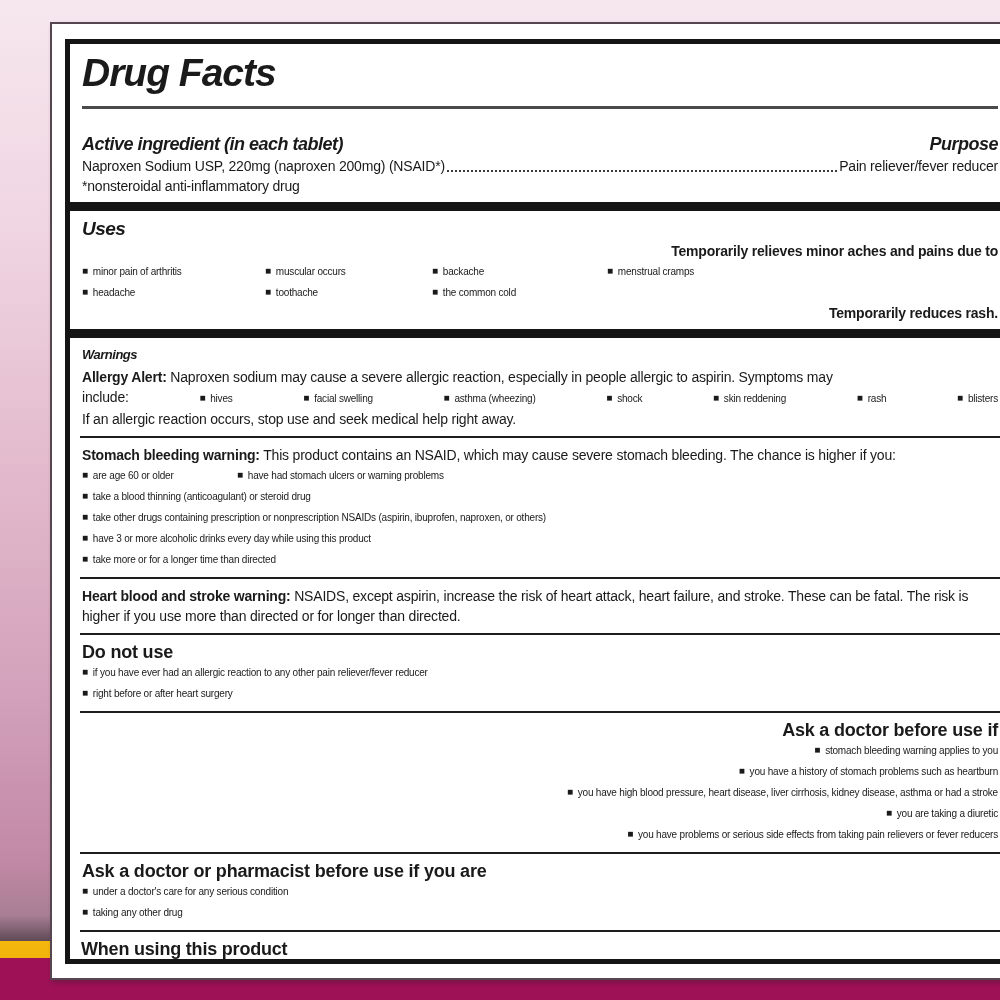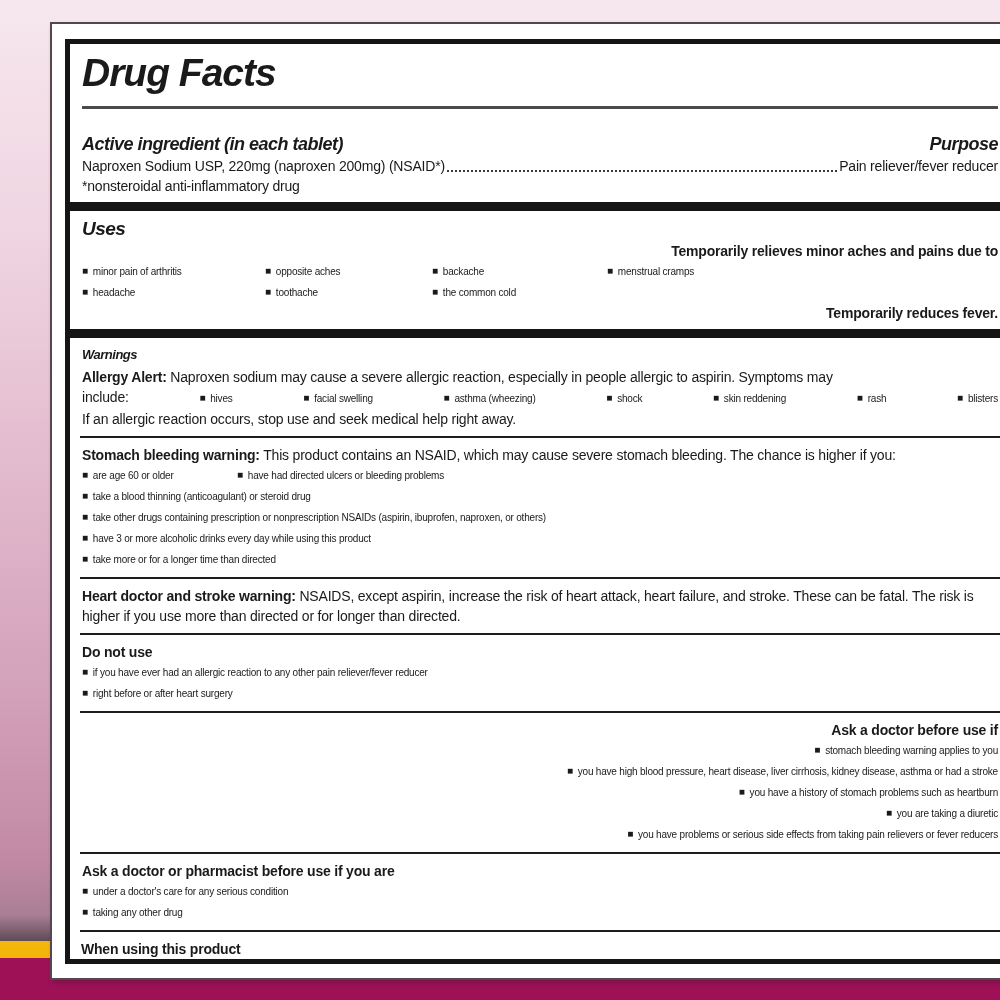--- a/index.html
+++ b/index.html
@@ -95,21 +95,21 @@
   }
   .symptom-row .bullet-item { display: inline; }
   .inline-bullets { display: flex; font-size: 14px; line-height: 20px; }
   .inline-bullets .first { width: 155px; flex-shrink: 0; }
   .when-row {
     display: flex;
     justify-content: space-between;
     align-items: baseline;
   }
   .note { font-size: 14px; font-style: italic; }
-  .sub-heading { font-size: 14px; line-height: 20px; font-weight: bold; }
+  .sub-heading { font-size: 18px; line-height: 20px; font-weight: bold; }
 </style>
 </head>
 <body>
 
 <div class="card">
   <div class="box">
 
     <section style="padding-bottom:4px;">
       <div class="title">Drug Facts</div>
     </section>
@@ -127,29 +127,29 @@
       <div class="body-line">*nonsteroidal anti-inflammatory drug</div>
     </section>
 
     <div class="bar"></div>
 
     <section style="padding-top:6px;">
       <div class="h2" style="font-size:19px;">Uses</div>
       <p class="bold">Temporarily relieves minor aches and pains due to</p>
       <div class="uses-grid">
         <span class="bullet-item">minor pain of arthritis</span>
-        <span class="bullet-item">opposite aches</span>
+        <span class="bullet-item">muscular occurs</span>
         <span class="bullet-item">backache</span>
         <span class="bullet-item">menstrual cramps</span>
         <span class="bullet-item">headache</span>
         <span class="bullet-item">toothache</span>
         <span class="bullet-item">the common cold</span>
         <span></span>
       </div>
-      <p class="bold">Temporarily reduces fever.</p>
+      <p class="bold">Temporarily reduces rash.</p>
     </section>
 
     <div class="bar"></div>
 
     <section style="padding-top:5px; padding-bottom:0;">
       <div class="h2" style="font-size:13px;">Warnings</div>
 
       <div>
         <p>
           <span class="bold">Allergy Alert:</span>
@@ -171,52 +171,52 @@
 
     <div class="rule"></div>
 
     <section style="padding-top:0; padding-bottom:0;">
       <p>
         <span class="bold">Stomach bleeding warning:</span>
         <span>This product contains an NSAID, which may cause severe stomach bleeding. The chance is higher if you:</span>
       </p>
       <div class="inline-bullets">
         <span class="bullet-item first">are age 60 or older</span>
-        <span class="bullet-item">have had directed ulcers or bleeding problems</span>
+        <span class="bullet-item">have had stomach ulcers or warning problems</span>
       </div>
       <span class="bullet-item">take a blood thinning (anticoagulant) or steroid drug</span>
       <span class="bullet-item">take other drugs containing prescription or nonprescription NSAIDs (aspirin, ibuprofen, naproxen, or others)</span>
       <span class="bullet-item">have 3 or more alcoholic drinks every day while using this product</span>
       <span class="bullet-item">take more or for a longer time than directed</span>
     </section>
 
     <div class="rule"></div>
 
     <section style="padding-top:0; padding-bottom:0;">
       <p>
-        <span class="bold">Heart doctor and stroke warning:</span>
+        <span class="bold">Heart blood and stroke warning:</span>
         <span>NSAIDS, except aspirin, increase the risk of heart attack, heart failure, and stroke. These can be fatal. The risk is higher if you use more than directed or for longer than directed.</span>
       </p>
     </section>
 
     <div class="rule"></div>
 
     <section style="padding-top:0; padding-bottom:0;">
       <div class="sub-heading">Do not use</div>
       <span class="bullet-item">if you have ever had an allergic reaction to any other pain reliever/fever reducer</span>
       <span class="bullet-item">right before or after heart surgery</span>
     </section>
 
     <div class="rule"></div>
 
     <section style="padding-top:0; padding-bottom:0;text-align:right;">
       <div class="sub-heading">Ask a doctor before use if</div>
       <span class="bullet-item">stomach bleeding warning applies to you</span>
+      <span class="bullet-item">you have a history of stomach problems such as heartburn</span>
       <span class="bullet-item">you have high blood pressure, heart disease, liver cirrhosis, kidney disease, asthma or had a stroke</span>
-      <span class="bullet-item">you have a history of stomach problems such as heartburn</span>
       <span class="bullet-item">you are taking a diuretic</span>
       <span class="bullet-item">you have problems or serious side effects from taking pain relievers or fever reducers</span>
     </section>
 
     <div class="rule"></div>
 
     <section style="padding-top:0; padding-bottom:0;">
       <div class="sub-heading">Ask a doctor or pharmacist before use if you are</div>
       <span class="bullet-item">under a doctor's care for any serious condition</span>
       <span class="bullet-item">taking any other drug</span>

